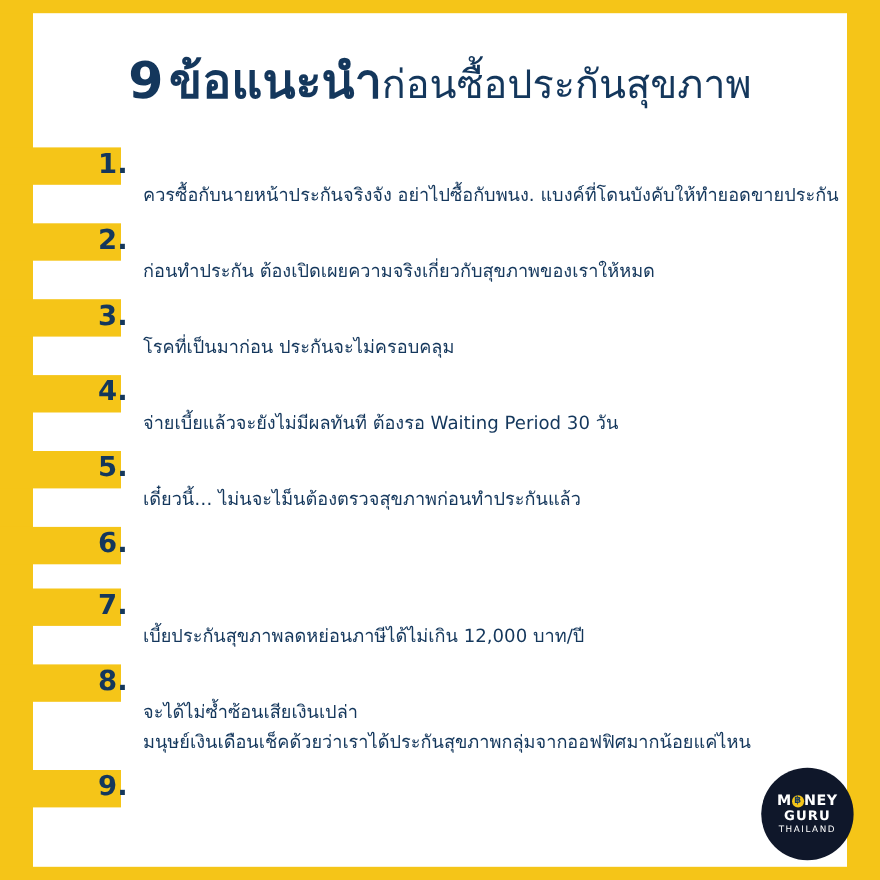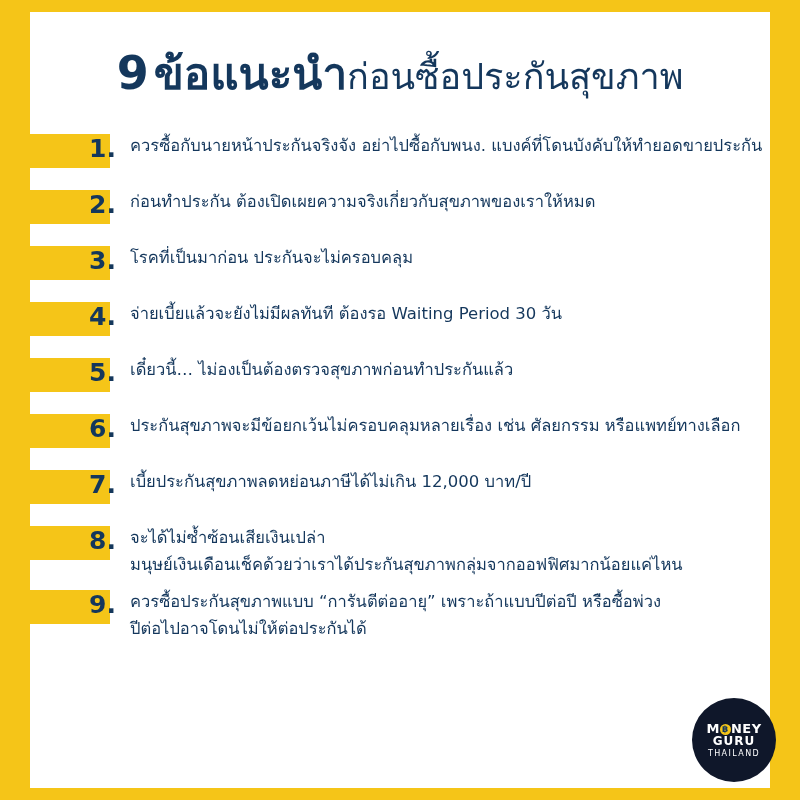--- a/index.html
+++ b/index.html
@@ -113,20 +113,21 @@
     position: relative;
     z-index: 1;
     font-size: 25px;
     font-weight: bold;
     color: #14375c;
     line-height: 34px;
   }
   .text-cell {
     flex: 1 1 auto;
     padding-left: 4px;
+    margin-top: 32px;
   }
   .line {
     font-size: 16.5px;
     color: #14375c;
     line-height: 27px;
     white-space: nowrap;
   }
 
   .logo {
     position: absolute;
@@ -224,30 +225,27 @@
         <div class="text-cell">
           <div class="line">จ่ายเบี้ยแล้วจะยังไม่มีผลทันที ต้องรอ Waiting Period 30 วัน</div>
         </div>
       </div>
 
       <div class="row">
         <div class="num-cell">
           <span class="num">5.</span>
         </div>
         <div class="text-cell">
-          <div class="line">เดี๋ยวนี้… ไม่องเป็นต้องตรวจสุขภาพก่อนทำประกันแล้ว</div>
+          <div class="line">เดี๋ยวนี้… ไม่นจะไม็นต้องตรวจสุขภาพก่อนทำประกันแล้ว</div>
         </div>
       </div>
 
       <div class="row">
         <div class="num-cell">
           <span class="num">6.</span>
-        </div>
-        <div class="text-cell">
-          <div class="line">ประกันสุขภาพจะมีข้อยกเว้นไม่ครอบคลุมหลายเรื่อง เช่น ศัลยกรรม หรือแพทย์ทางเลือก</div>
         </div>
       </div>
 
       <div class="row">
         <div class="num-cell">
           <span class="num">7.</span>
         </div>
         <div class="text-cell">
           <div class="line">เบี้ยประกันสุขภาพลดหย่อนภาษีได้ไม่เกิน 12,000 บาท/ปี</div>
         </div>
@@ -259,24 +257,20 @@
         </div>
         <div class="text-cell">
           <div class="line">จะได้ไม่ซ้ำซ้อนเสียเงินเปล่า</div>
           <div class="line">มนุษย์เงินเดือนเช็คด้วยว่าเราได้ประกันสุขภาพกลุ่มจากออฟฟิศมากน้อยแค่ไหน</div>
         </div>
       </div>
 
       <div class="row">
         <div class="num-cell">
           <span class="num">9.</span>
-        </div>
-        <div class="text-cell">
-          <div class="line">ควรซื้อประกันสุขภาพแบบ “การันตีต่ออายุ” เพราะถ้าแบบปีต่อปี หรือซื้อพ่วง</div>
-          <div class="line">ปีต่อไปอาจโดนไม่ให้ต่อประกันได้</div>
         </div>
       </div>
 
     </div>
   </div>
 
   <div class="logo">
     <div class="logo-money">
       M<span class="coin">฿</span>NEY
     </div>

